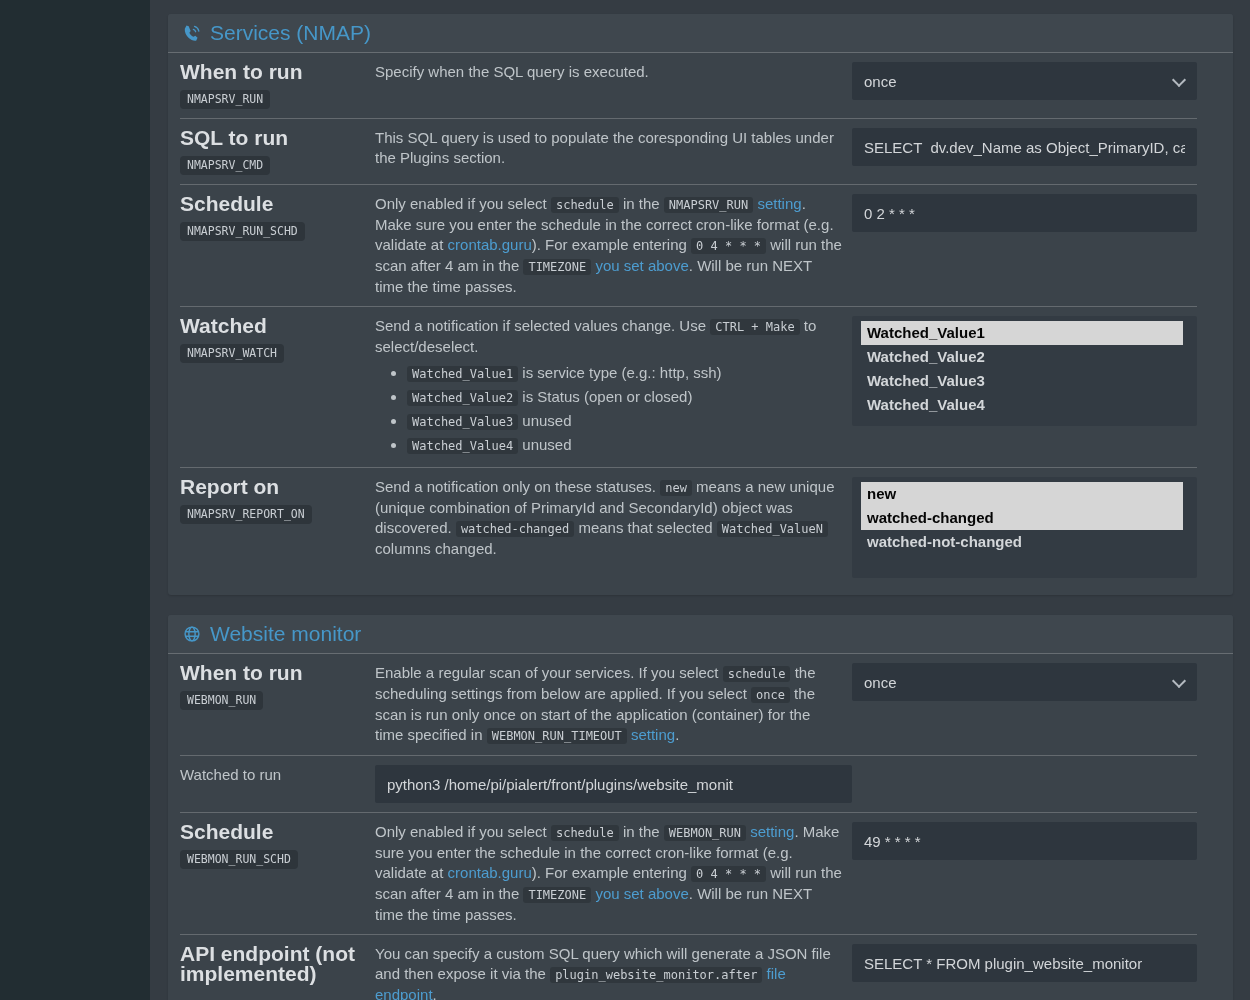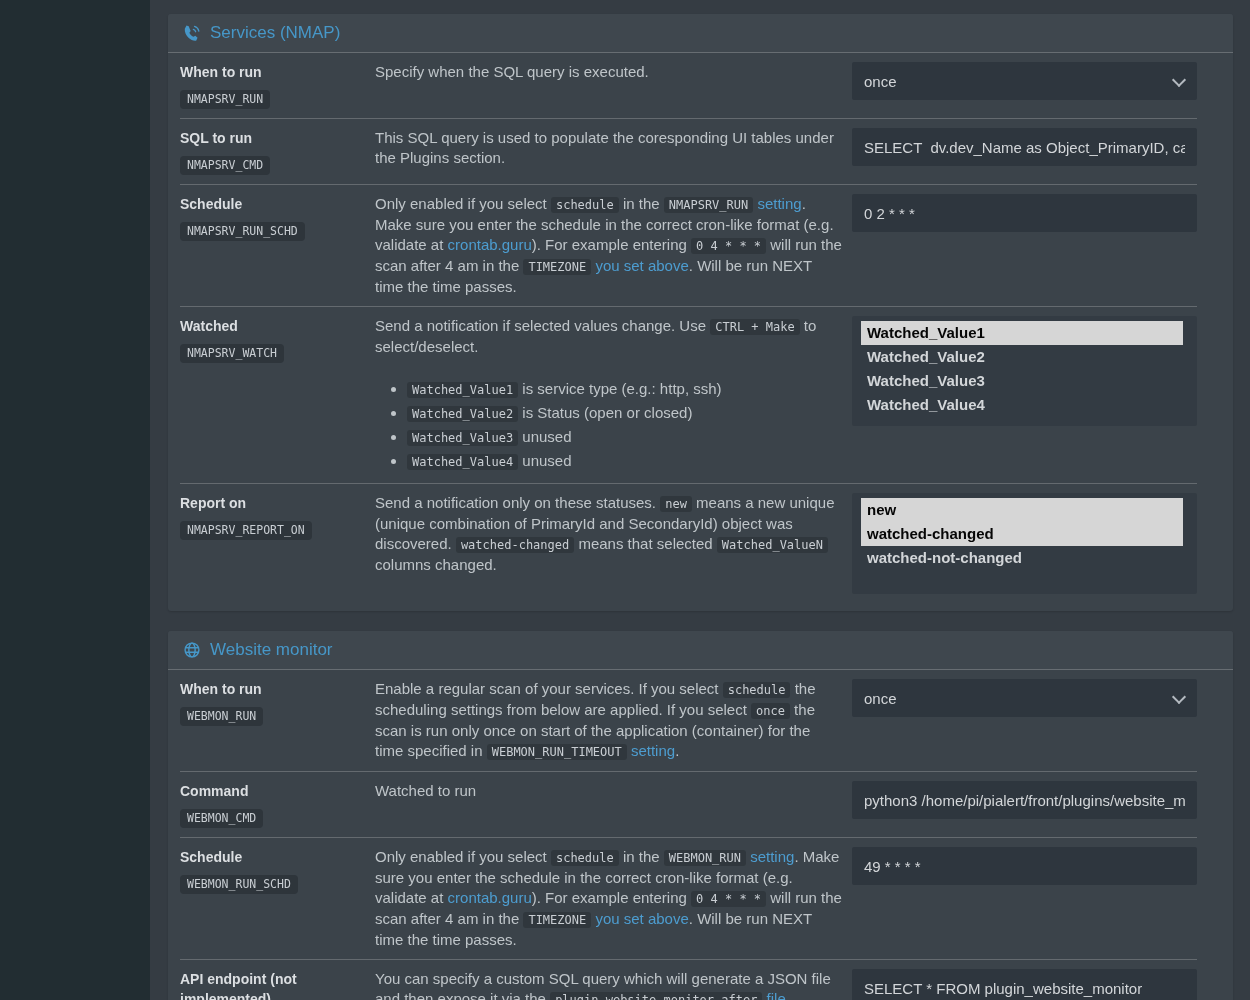--- a/index.html
+++ b/index.html
@@ -11,41 +11,41 @@
   }
   .sidebar{position:absolute;left:0;top:0;width:150px;height:1000px;background:#222d32;}
   .content{position:absolute;left:150px;top:0;width:1100px;padding:14px 17px 0 18px;box-sizing:border-box;}
   .panel{background:#3b434a;border-radius:3px;margin-bottom:20px;box-shadow:0 1px 2px rgba(0,0,0,.15);}
   .panel-header{
     height:38px;display:flex;align-items:center;gap:9px;padding:0 15px;
     background:#3f474e;border-bottom:1px solid rgba(244,244,244,.22);
     border-radius:3px 3px 0 0;
   }
   .hicon{display:flex;align-items:center;}
-  .htitle{color:#4697c8;font-size:17px;}
+  .htitle{color:#4697c8;font-size:21px;}
   .panel-body{padding:0 36px 8px 12px;}
   .row{
     display:grid;grid-template-columns:195px 1fr 345px;
     padding:9px 0;border-bottom:1px solid rgba(244,244,244,.22);
   }
   .row:last-child{border-bottom:none;}
-  .lbl{font-weight:bold;color:#dcdfe2;font-size:14px;line-height:20px;}
+  .lbl{font-weight:bold;color:#dcdfe2;font-size:21px;line-height:20px;}
   .chip{
     display:inline-block;margin-top:8px;background:#2e353b;color:#c9ced3;
     font-family:"DejaVu Sans Mono",monospace;font-size:11.5px;
     padding:3px 7px;border-radius:4px;line-height:13px;
   }
   .desc{color:#bfc5c9;font-size:15px;line-height:20px;padding-right:10px;}
   .desc p{margin:0;}
   .desc .code{
     background:#30373d;color:#c9ced3;font-family:"DejaVu Sans Mono",monospace;
     font-size:12px;padding:1px 5px;border-radius:3px;white-space:nowrap;
   }
   .desc .lnk{color:#4d9dd0;text-decoration:none;cursor:pointer;}
-  .bullets{margin:21px 0 0;padding-left:32px;}
+  .bullets{margin:5px 0 0;padding-left:32px;}
   .bullets li{margin:1px 0;line-height:21px;}
   .ctl{position:relative;}
   .select-wrap{
     position:relative;height:38px;background:#2e363e;border-radius:2px;
     display:flex;align-items:center;padding:0 12px;color:#d3d6d9;font-size:15px;cursor:pointer;
   }
   .chev{
     position:absolute;right:13px;top:13px;width:8px;height:8px;
     border-right:2px solid #b4bac0;border-bottom:2px solid #b4bac0;
     transform:rotate(45deg);
@@ -195,24 +195,20 @@
         </div>
         <div class="ctl">
           <div class="select-wrap">
             <span>once</span>
             <span class="chev"></span>
           </div>
         </div>
       </div>
 
       <div class="row">
-        <div>
-          <div class="lbl">Command</div>
-          <span class="chip">WEBMON_CMD</span>
-        </div>
         <div class="desc">
           <p><span>Watched to run</span></p>
         </div>
         <div class="ctl">
           <input class="text-input" value="python3 /home/pi/pialert/front/plugins/website_monit" style="">
         </div>
       </div>
 
       <div class="row">
         <div>

